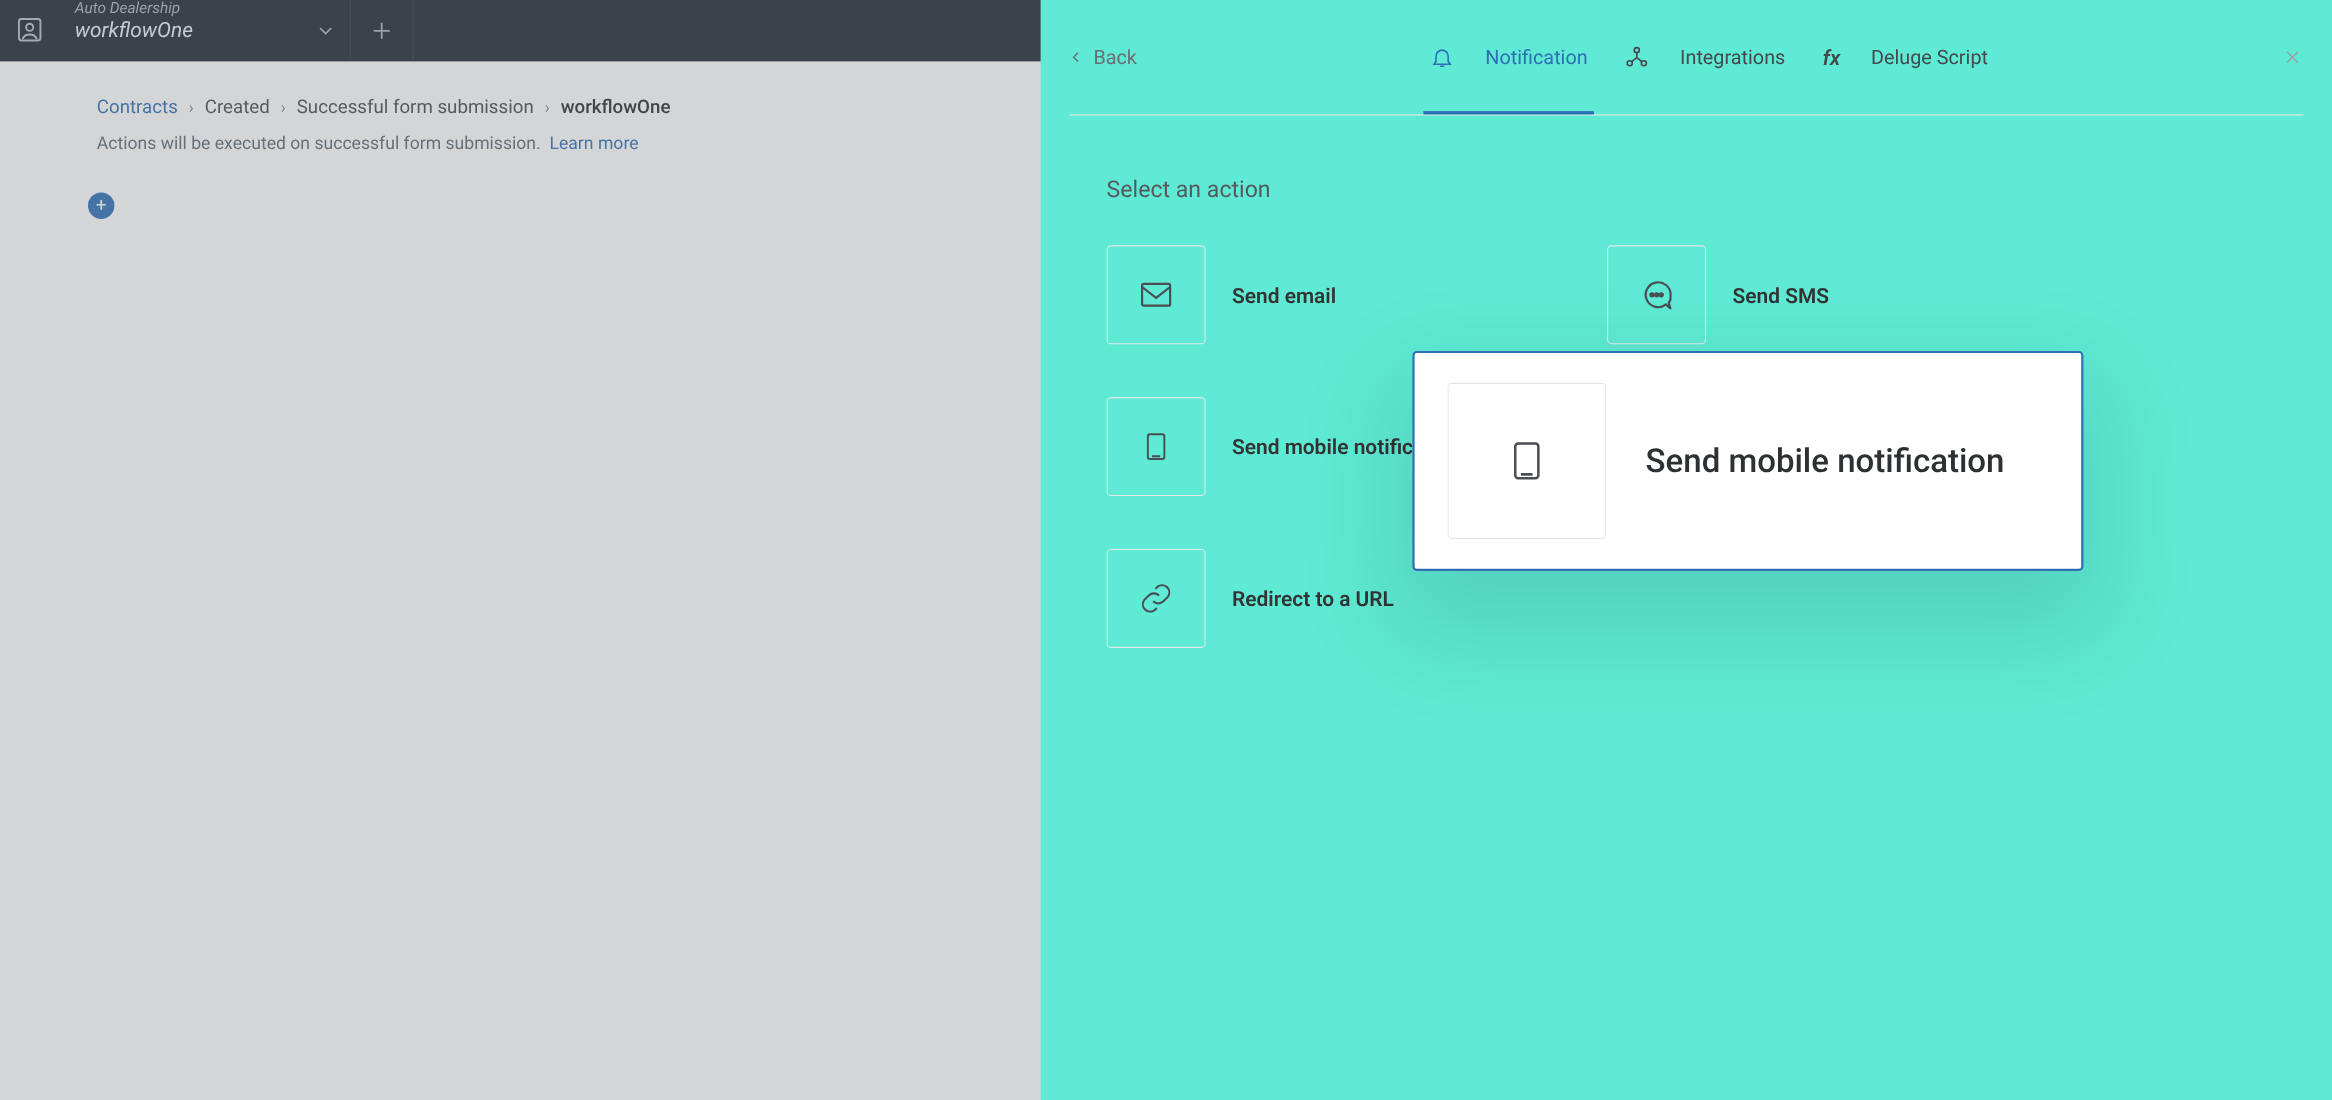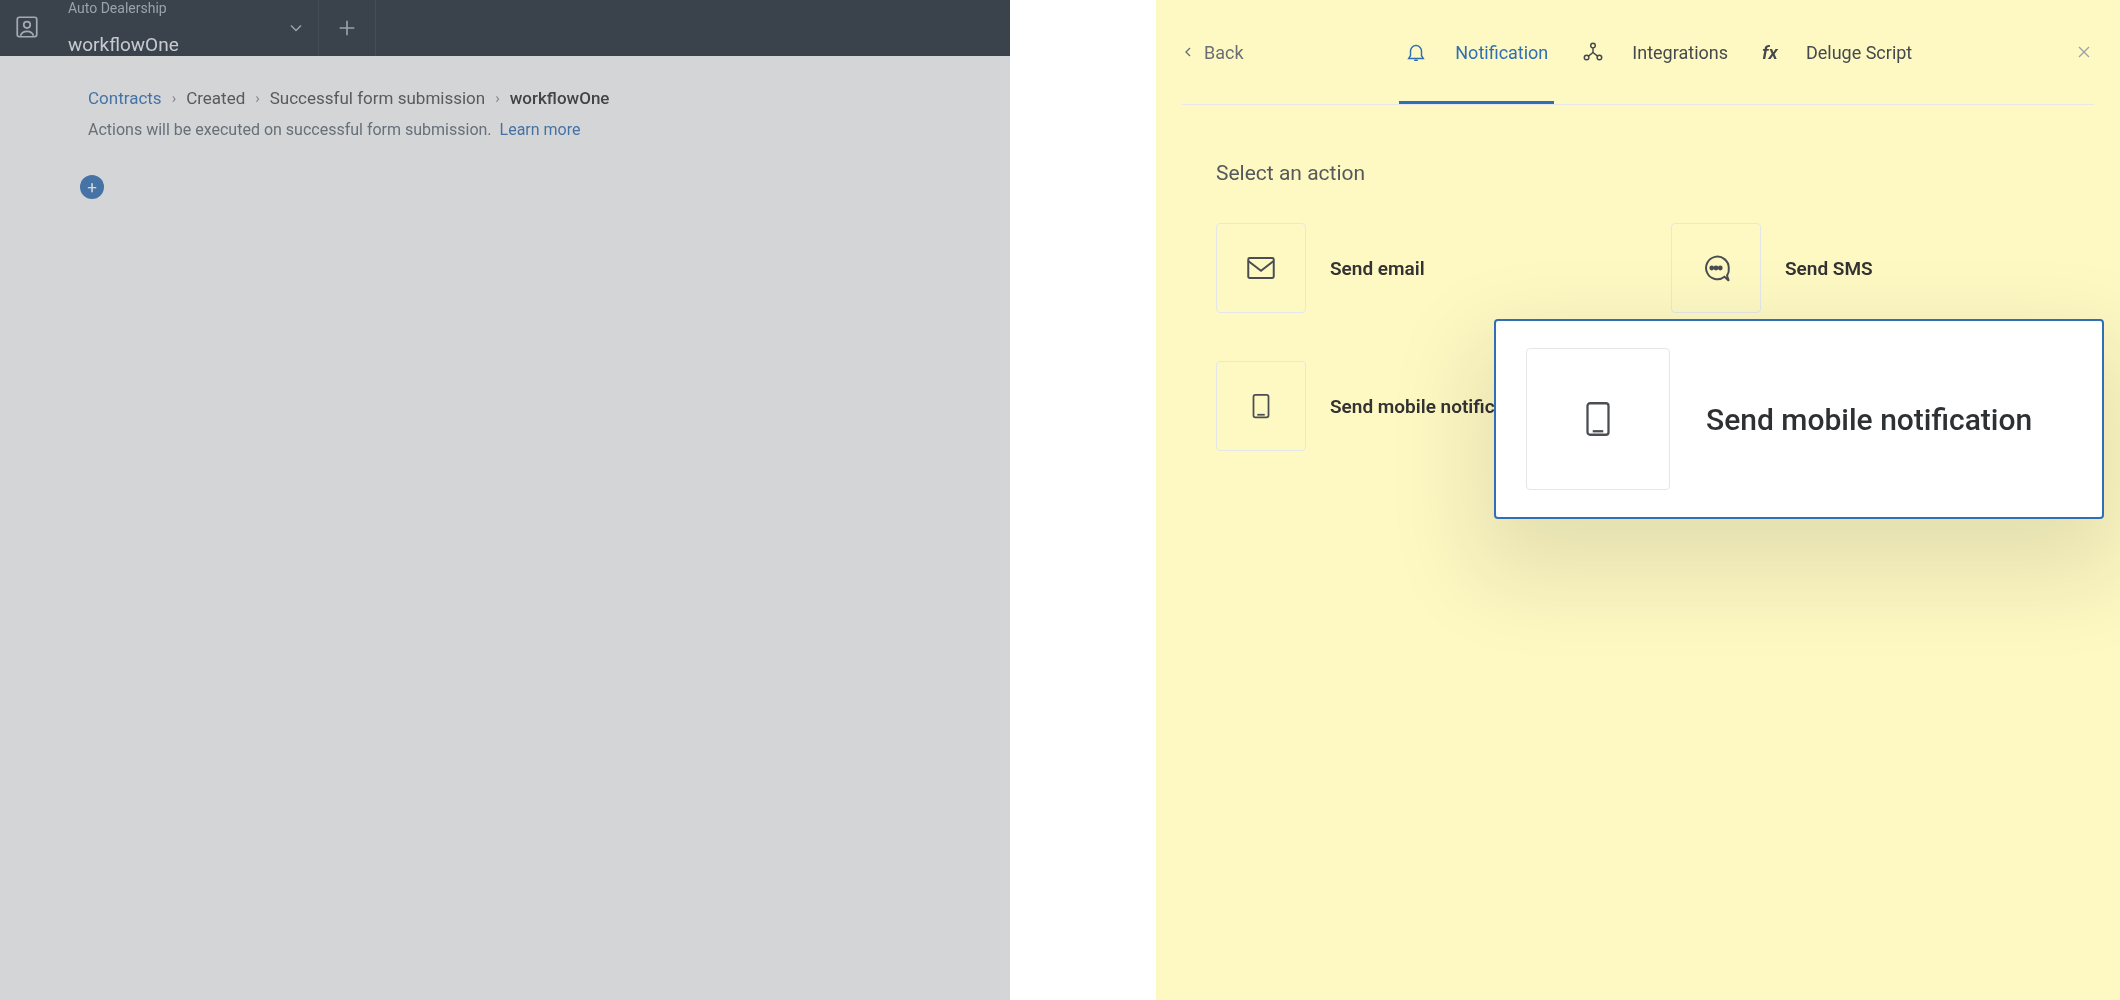--- a/index.html
+++ b/index.html
@@ -1,21 +1,21 @@
 <!DOCTYPE html>
 <html><head>
 <meta charset="utf-8">
 <style>
   * { box-sizing: border-box; margin: 0; padding: 0; }
   html, body { width: 2120px; height: 1000px; font-family: -apple-system, BlinkMacSystemFont, "Segoe UI", Roboto, Helvetica, Arial, sans-serif; overflow: hidden; color: #333; }
   
   
   .topbar { position: absolute; left: 0; top: 0; width: 1010px; height: 56px; background: #1d2733; display: flex; align-items: center; }
   .topbar .logo { width: 28px; height: 28px; margin-left: 14px; color: #b7c0cc; }
-  .topbar .dropdown { margin-left: 26px; color: #d3dbe3; cursor: pointer; display: flex; flex-direction: column; justify-content: space-between; height: 100%; width: 250px; position: relative; }
+  .topbar .dropdown { margin-left: 26px; color: #d3dbe3; cursor: pointer; display: flex; flex-direction: column; justify-content: flex-start; height: 100%; width: 250px; position: relative; font-style: italic; }
   .topbar .dropdown .small { font-size: 14px; color: #aab3bf; }
   .topbar .dropdown .big   { font-size: 19px; color: #eaeff3; }
   .topbar .dropdown .chev  { position: absolute; right: 12px; top: 50%; transform: translateY(-50%); }
   .topbar .divider { width: 1px; height: 56px; background: #2d3744; }
   .topbar .add { width: 56px; height: 56px; display:flex; align-items:center; justify-content:center; color:#aab3bf; cursor:pointer;}
   
   
   .left-pane { position: absolute; left:0; top:56px; width:1100px; height:944px; background:#fff;}
   .breadcrumb { display:flex; align-items:center; gap:10px; font-size:17px; padding: 32px 0 8px 88px; }
   .breadcrumb .bc-link { color:#2f6fb5; cursor:pointer; }
@@ -26,21 +26,21 @@
   .subtext a { color:#2f6fb5; text-decoration:none; margin-left:4px;}
   
   .actions-area { display:flex; align-items:center; gap:36px; padding: 36px 0 0 80px; }
   .plus-circle { width:24px; height:24px; border-radius:50%; background:#2f6fb5; color:#fff; display:flex; align-items:center; justify-content:center; font-size:17px; font-weight:400; }
   .add-action-btn { min-width:840px; height:64px; border:1px solid #bfcfe0; background:#eef3f9; display:flex; align-items:center; justify-content:center; color:#2f6fb5; font-size:19px; border-radius:2px; cursor:pointer;}
   
   
   .dim { position:absolute; left:0; top:0; width:1010px; height:1000px; background:rgba(120,125,130,0.32); }
   
   
-  .right-panel { position:absolute; right:0; top:0; width:964px; height:1000px; background:#fef9c3; }
+  .right-panel { position:absolute; right:0; top:0; width:1174px; height:1000px; background:#5eead4; }
   .rp-header { height:104px; display:flex; align-items:center; padding:0 26px 0 24px; }
   .rp-header .back { display:flex; align-items:center; gap:8px; color:#6a6f75; font-size:18px; cursor:pointer;}
   .rp-header .tabs { margin:0 auto; display:flex; gap:34px; height:100%; align-items:center;}
   .rp-header .tab { display:flex; align-items:center; gap:28px; color:#45494d; font-size:18px; cursor:pointer; height:100%; position:relative;}
   .rp-header .tab.active { color:#2f6fb5; }
   .rp-header .tab.active::after{ content:""; position:absolute; left:-6px; right:-6px; bottom:0; height:3px; background:#2f6fb5;}
   .rp-header .close { color:#9aa0a6; cursor:pointer; }
   .rp-divider { height:1px; background:#e6e8eb; margin:0 26px;}
   
   .rp-body { padding: 56px 56px 0 60px; position:relative;}
@@ -178,20 +178,29 @@
       <div class="action-card">
         <div class="action-icon">
           <svg width="30" height="30" viewBox="0 0 24 24" fill="none" stroke="currentColor" stroke-width="1.4">
               <rect x="6" y="3" width="12" height="18" rx="1.5"></rect>
               <line x1="9" y1="19" x2="15" y2="19"></line>
             </svg>
         </div>
         <div class="action-label">Send mobile notification</div>
       </div>
       <div class="action-card" style="visibility:hidden"></div>
+      <div class="action-card">
+        <div class="action-icon">
+          <svg width="32" height="32" viewBox="0 0 24 24" fill="none" stroke="currentColor" stroke-width="1.4">
+              <path d="M10 14a5 5 0 007 0l3-3a5 5 0 00-7-7l-1.5 1.5"></path>
+              <path d="M14 10a5 5 0 00-7 0l-3 3a5 5 0 007 7l1.5-1.5"></path>
+            </svg>
+        </div>
+        <div class="action-label">Redirect to a URL</div>
+      </div>
     </div>
 
     <div class="popover">
       <div class="p-icon">
         <svg width="42" height="48" viewBox="0 0 24 24" fill="none" stroke="#4a4e52" stroke-width="1.3">
             <rect x="6" y="3" width="12" height="18" rx="1.5"></rect>
             <line x1="9" y1="19" x2="15" y2="19"></line>
           </svg>
       </div>
       <div class="p-label">Send mobile notification</div>

